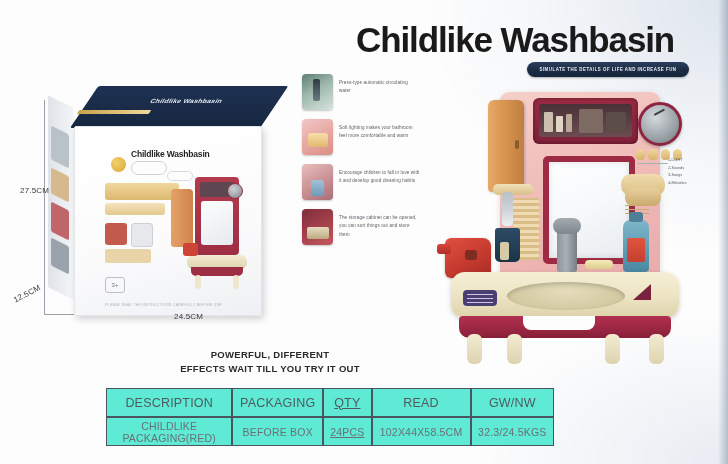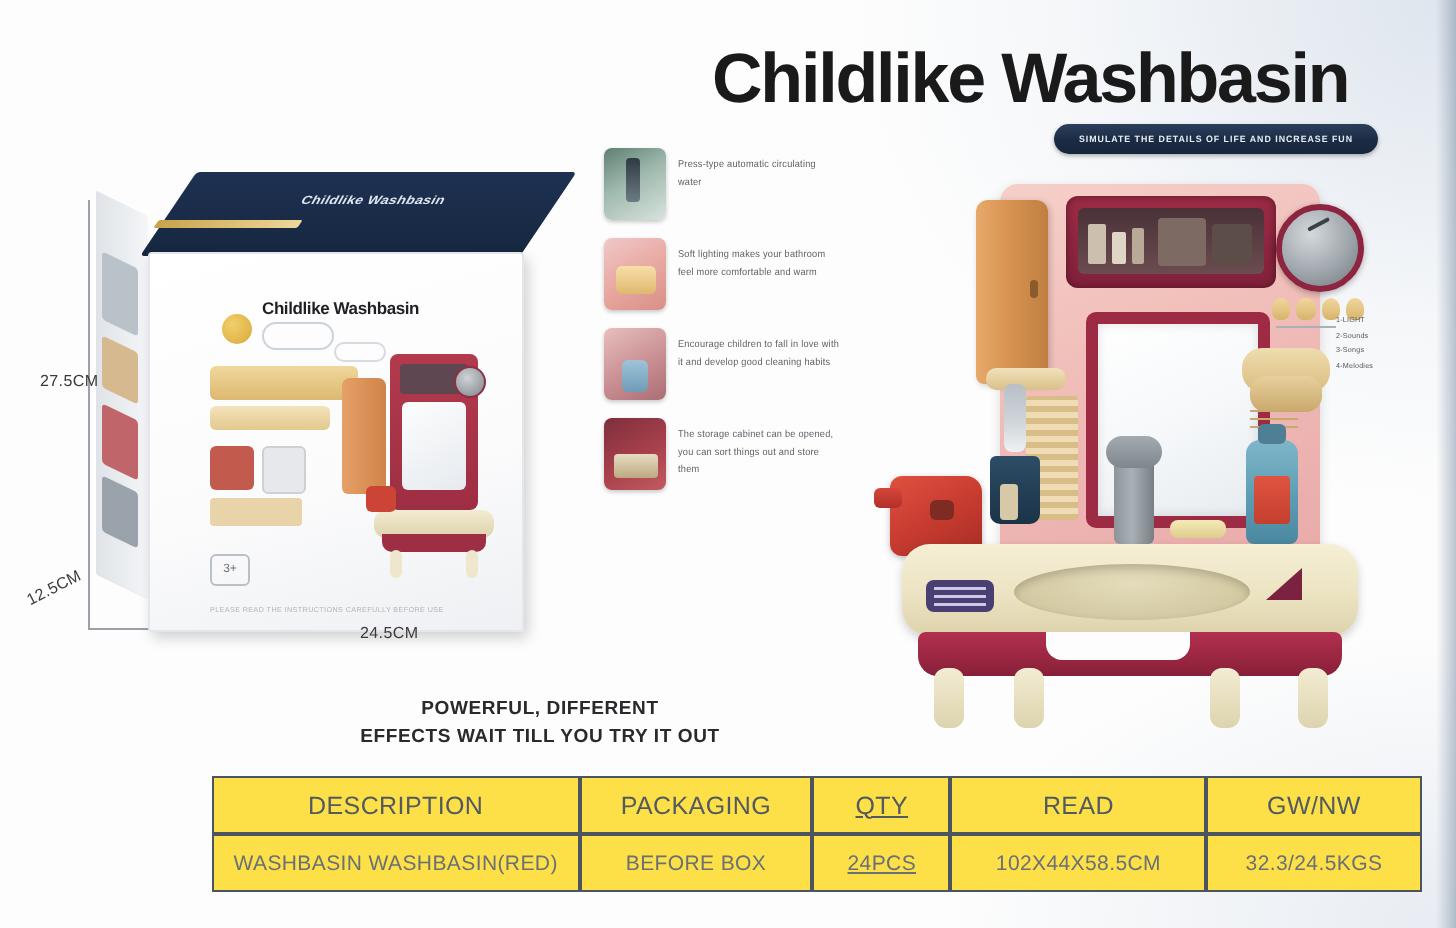--- a/index.html
+++ b/index.html
@@ -85,21 +85,21 @@
   .t-leg1{position:absolute;left:24px;top:104px;width:6px;height:14px;border-radius:3px;background:#efe7cd;}
   .t-leg2{position:absolute;left:62px;top:104px;width:6px;height:14px;border-radius:3px;background:#efe7cd;}
   .t-ket{position:absolute;left:12px;top:72px;width:15px;height:13px;border-radius:3px;background:#cc4436;}
   .pkg-age{position:absolute;left:30px;top:150px;width:18px;height:14px;border:1px solid #b9c0c7;
     border-radius:3px;font-size:6px;color:#6d757d;text-align:center;line-height:14px;}
   .pkg-foot{position:absolute;left:30px;bottom:8px;width:140px;font-size:3.6px;color:#aeb5bc;letter-spacing:.2px;}
 
   
   .dim{position:absolute;font-size:8px;color:#3a3a3a;letter-spacing:.2px;white-space:nowrap;}
   .dim-h{left:20px;top:186px;text-align:center;}
-  .dim-w{left:180px;top:312px;}
+  .dim-w{left:174px;top:312px;}
   .dim-d{left:14px;top:296px;transform:rotate(-27deg);transform-origin:left center;}
   .lead{position:absolute;background:#9aa1a8;}
   .lead-v{left:44px;top:100px;width:1px;height:215px;}
   .lead-h{left:44px;top:314px;width:212px;height:1px;}
 
   
   .feat{position:absolute;left:302px;width:118px;display:flex;gap:6px;align-items:flex-start;}
   .f1{top:74px;} .f2{top:119px;} .f3{top:164px;} .f4{top:209px;}
   .f-thumb{width:31px;height:36px;border-radius:4px;flex:0 0 auto;
     box-shadow:0 1px 2px rgba(0,0,0,.22);overflow:hidden;position:relative;}
@@ -201,22 +201,22 @@
   
   .callout{position:absolute;left:668px;top:157px;width:56px;
     font-size:3.6px;line-height:2.1;color:#55595f;letter-spacing:.1px;}
   .callout-line{position:absolute;left:638px;top:163px;width:30px;height:1px;background:#aab0b6;}
 
   
   .tag{position:absolute;left:150px;top:348px;width:240px;text-align:center;
     font-size:9.5px;font-weight:bold;color:#2a2a2e;line-height:1.45;letter-spacing:.3px;}
 
   
-  .tbl{position:absolute;left:106px;top:388px;width:605px;
-    border-collapse:separate;border-spacing:0;background:#fde047;}
+  .tbl{position:absolute;left:106px;top:388px;width:448px;
+    border-collapse:separate;border-spacing:0;background:#5eead4;}
   .tbl td{border:1px solid #4b5560;height:25px;text-align:center;vertical-align:middle;
     font-size:11.5px;letter-spacing:.2px;color:#5a6066;}
   .tbl tr.head td{font-size:12.5px;color:#525a61;font-weight:normal;}
   .tbl tr.body td{font-size:10.5px;color:#6a7076;}
   .c1{width:166px;} .c2{width:104px;} .c3{width:60px;text-decoration:underline;} .c4{width:114px;} .c5{width:96px;}
 </style>
 </head>
 <body>
 
 <div class="page">
@@ -356,21 +356,21 @@
   <table class="tbl">
     <tbody>
         <tr class="head">
       <td class="c1">DESCRIPTION</td>
       <td class="c2">PACKAGING</td>
       <td class="c3">QTY</td>
       <td class="c4">READ</td>
       <td class="c5">GW/NW</td>
     </tr>
     <tr class="body">
-      <td class="c1">WASHBASIN WASHBASIN(RED)</td>
+      <td class="c1">CHILDLIKE PACKAGING(RED)</td>
       <td class="c2">BEFORE BOX</td>
       <td class="c3">24PCS</td>
       <td class="c4">102X44X58.5CM</td>
       <td class="c5">32.3/24.5KGS</td>
     </tr>
   </tbody>
     </table>
 </div>
 
 </body></html>

